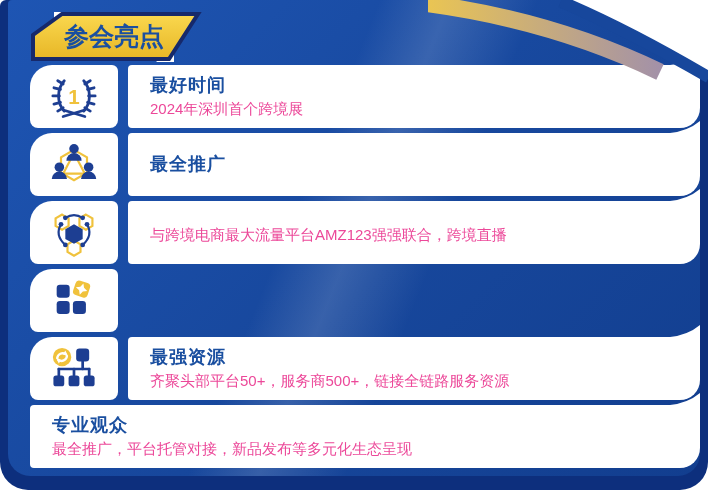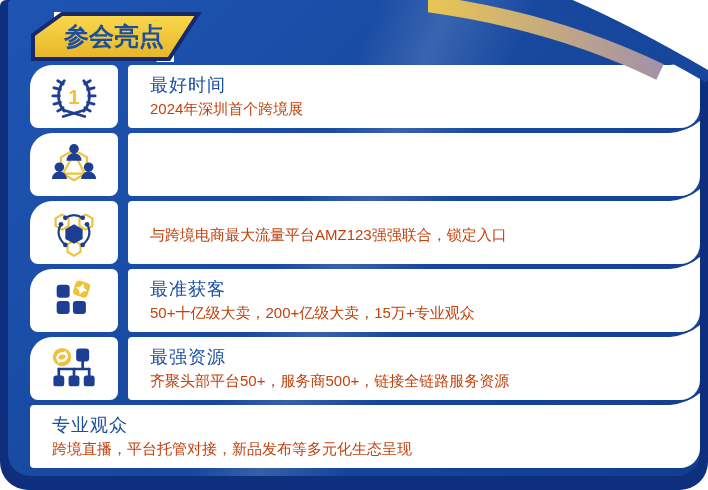--- a/index.html
+++ b/index.html
@@ -41,25 +41,25 @@
   }
   .icon-box svg{width:52px;height:52px;display:block;}
   .content-box{
     position:relative;flex:1;background:#fff;
     border-radius:4px 0 20px 4px;
     display:flex;flex-direction:column;justify-content:center;
     padding-left:22px;
   }
   .tail{position:absolute;top:-12px;right:0;width:30px;height:12px;}
   .title{
-    font-size:18px;font-weight:normal;color:#1a4fa0;line-height:1.15;
+    font-size:18px;font-weight:bold;color:#1a4fa0;line-height:1.15;
     letter-spacing:1px;
   }
   .desc{
-    font-size:15px;color:#c2410c;margin-top:4px;line-height:1.2;
+    font-size:15px;color:#ec4899;margin-top:4px;line-height:1.2;
     font-weight:500;
   }
   .icn-n{fill:#1d3e92;}
   .icn-g{fill:#f0c23c;}
   .stk-n{stroke:#1d3e92;fill:none;stroke-linecap:round;}
   .stk-g{stroke:#f0c23c;fill:none;stroke-linecap:round;}
 </style>
 </head>
 <body>
 
@@ -137,20 +137,21 @@
       <circle cx="37.5" cy="26" r="4.4"></circle>
                 <path d="M30.5 37 a7 7 0 0 1 14 0 z"></path>
     </g>
   </svg>
 </span>
     </div>
     <div class="content-box">
       <svg class="tail" viewBox="0 0 30 12">
             <path d="M0 12 Q18 10 30 0 L30 12 Z" fill="#ffffff"></path>
           </svg>
+      <div class="title">最全推广</div>
     </div>
   </div>
 
   <div class="row">
     <div class="icon-box">
       <span style="display:flex">
   <svg viewBox="0 0 48 48">
     <g class="stk-g" stroke-width="2">
       <polygon points="13,7 19,10.5 19,17.5 13,21 7,17.5 7,10.5"></polygon>
       <polygon points="35,7 41,10.5 41,17.5 35,21 29,17.5 29,10.5"></polygon>
@@ -170,46 +171,39 @@
       <circle cx="16" cy="10" r="2.2"></circle>
                 <circle cx="32" cy="10" r="2.2"></circle>
     </g>
   </svg>
 </span>
     </div>
     <div class="content-box">
       <svg class="tail" viewBox="0 0 30 12">
             <path d="M0 12 Q18 10 30 0 L30 12 Z" fill="#ffffff"></path>
           </svg>
-      <div class="desc">与跨境电商最大流量平台AMZ123强强联合，锁定入口</div>
+      <div class="desc">与跨境电商最大流量平台AMZ123强强联合，跨境直播</div>
     </div>
   </div>
 
   <div class="row">
     <div class="icon-box">
       <span style="display:flex">
   <svg viewBox="0 0 48 48">
     <g class="icn-n">
       <rect x="8" y="9" width="12" height="12" rx="3"></rect>
       <rect x="8" y="24" width="12" height="12" rx="3"></rect>
       <rect x="23" y="24" width="12" height="12" rx="3"></rect>
     </g>
     <g transform="rotate(18 31 13)">
       <rect class="icn-g" x="24" y="6" width="14" height="14" rx="3.5"></rect>
       <path fill="#ffffff" d="M31 7.5 L32.8 11.2 L36.5 13 L32.8 14.8 L31 18.5 L29.2 14.8 L25.5 13 L29.2 11.2 Z"></path>
     </g>
   </svg>
 </span>
-    </div>
-    <div class="content-box">
-      <svg class="tail" viewBox="0 0 30 12">
-            <path d="M0 12 Q18 10 30 0 L30 12 Z" fill="#ffffff"></path>
-          </svg>
-      <div class="title">最准获客</div>
-      <div class="desc">50+十亿级大卖，200+亿级大卖，15万+专业观众</div>
     </div>
   </div>
 
   <div class="row">
     <div class="icon-box">
       <span style="display:flex">
   <svg viewBox="0 0 48 48">
     <rect class="icn-n" x="26" y="5" width="12" height="12" rx="3"></rect>
     <g class="stk-n" stroke-width="2.5">
       <path d="M32 17 V24"></path>
@@ -241,17 +235,17 @@
       <div class="desc">齐聚头部平台50+，服务商500+，链接全链路服务资源</div>
     </div>
   </div>
 
   <div class="row">
     <div class="content-box">
       <svg class="tail" viewBox="0 0 30 12">
             <path d="M0 12 Q18 10 30 0 L30 12 Z" fill="#ffffff"></path>
           </svg>
       <div class="title">专业观众</div>
-      <div class="desc">跨境直播，平台托管对接，新品发布等多元化生态呈现</div>
+      <div class="desc">最全推广，平台托管对接，新品发布等多元化生态呈现</div>
     </div>
   </div>
 </div>
 </div>
 
 </body></html>

